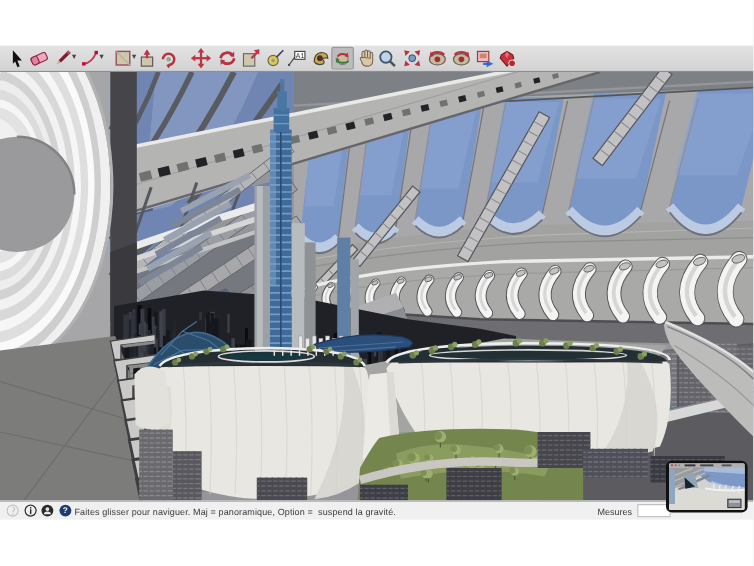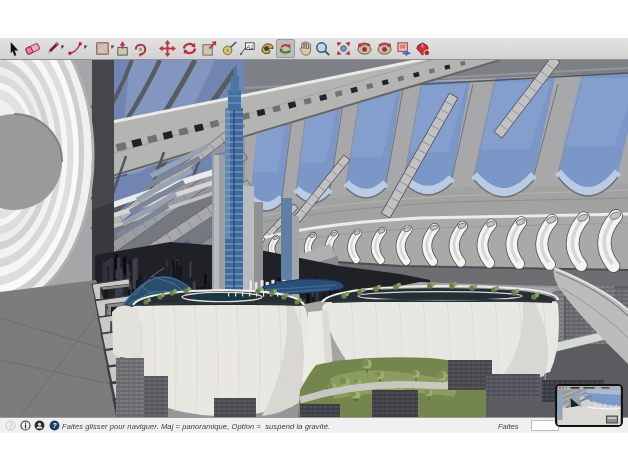--- a/index.html
+++ b/index.html
@@ -1,15 +1,15 @@
 <!DOCTYPE html>
 <html><head><meta charset="utf-8"><style>
 * { margin:0; padding:0; box-sizing:border-box; }
 html,body { width:628px; height:472px; background:#fff; font-family:"Liberation Sans", sans-serif; }
-.page { position:relative; width:628px; height:472px; background:#fff; overflow:hidden;font-style:italic; }
+.page { position:relative; width:628px; height:472px; background:#fff; overflow:hidden; }
 .toolbar { position:absolute; left:0; top:38px; width:628px; height:22px;
   background:linear-gradient(#e3e3e3,#d2d2d2); border-bottom:1px solid #8f8f8f; }
 .tw { position:absolute; top:2px; width:17px; height:17px; }
 .tw.sel { background:#bcbcbc; border:1px solid #9a9a9a; border-radius:2px; top:1px; width:19px; height:19px; padding:1px; margin-left:-1px; }
 .ti { width:100%; height:100%; display:block; }
 .dd { position:absolute; top:5px; font-size:7px; color:#444; }
 .scene { position:absolute; left:0; top:60px; }
 .status { position:absolute; left:0; top:417px; width:628px; height:16px; background:#f0f0f0; border-top:1px solid #9a9a9a; }
 .sic { position:absolute; top:2px; width:11px; height:11px; border-radius:50%; }
 .stxt { position:absolute; left:62px; top:4px; font-size:7.5px; color:#3a3a3a; letter-spacing:0.1px; }
@@ -1153,21 +1153,21 @@
     <svg class="sic" style="left:34px" viewBox="0 0 12 12">
         <circle cx="6" cy="6" r="5.4" fill="#2a2a2a"></circle>
         <circle cx="6" cy="4.6" r="1.7" fill="#e8e8e8"></circle>
         <path d="M2.8,9.4 a3.2,2.6 0 0 1 6.4,0 Z" fill="#e8e8e8"></path>
       </svg>
     <svg class="sic" style="left:49px" viewBox="0 0 12 12">
         <circle cx="6" cy="6" r="5.4" fill="#1e3a6e"></circle>
         <text x="6" y="8.6" font-size="7.5" fill="#ffffff" text-anchor="middle" font-family="Liberation Sans" font-weight="bold">?</text>
       </svg>
     <div class="stxt">Faites glisser pour naviguer. Maj = panoramique, Option =&nbsp; suspend la gravité.</div>
-    <div class="mes">Faites</div>
+    <div class="mes">Mesures</div>
     <div class="mbox"></div>
   </div>
   <div class="thumb">
       <svg width="63" height="39" viewBox="0 0 63 39">
 <rect width="63" height="39" fill="#d2d2d2"></rect>
 <rect x="0" y="0" width="63" height="3.5" fill="#b0b0b0"></rect>
 <circle cx="2.5" cy="1.7" r="0.9" fill="#cc3333"></circle>
         <circle cx="5.5" cy="1.7" r="0.9" fill="#bb5533"></circle>
         <circle cx="8.5" cy="1.7" r="0.9" fill="#888888"></circle>
 <rect x="13" y="1" width="9" height="1.6" fill="#333333"></rect>

